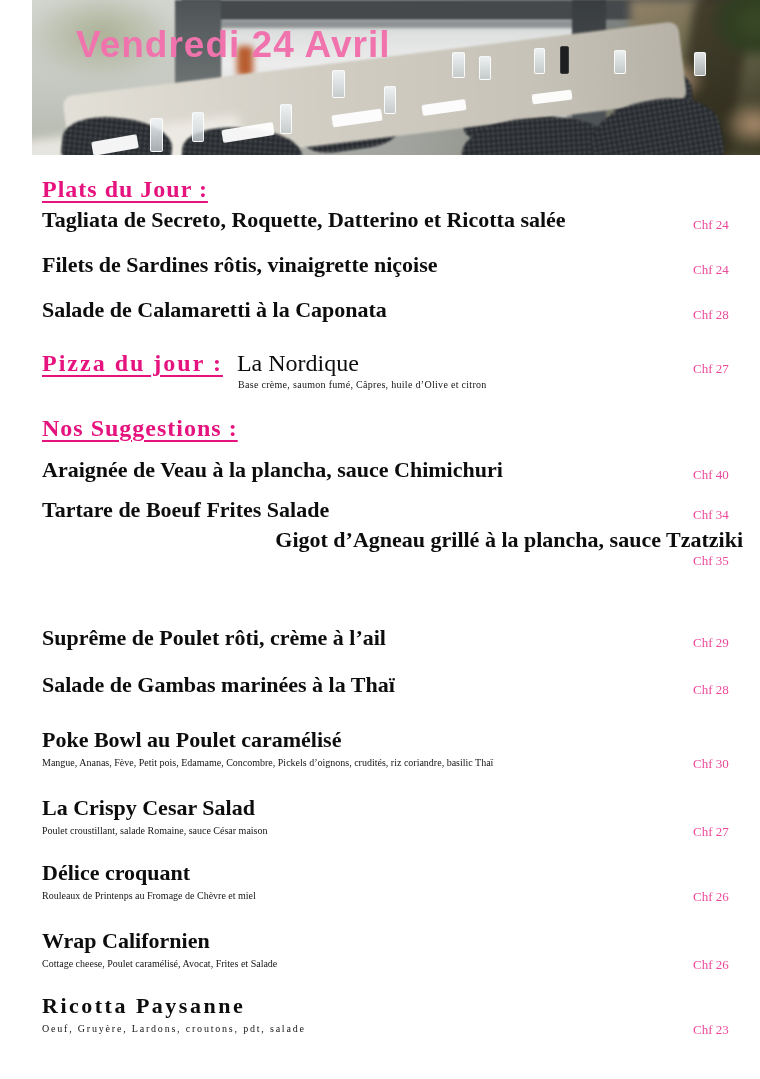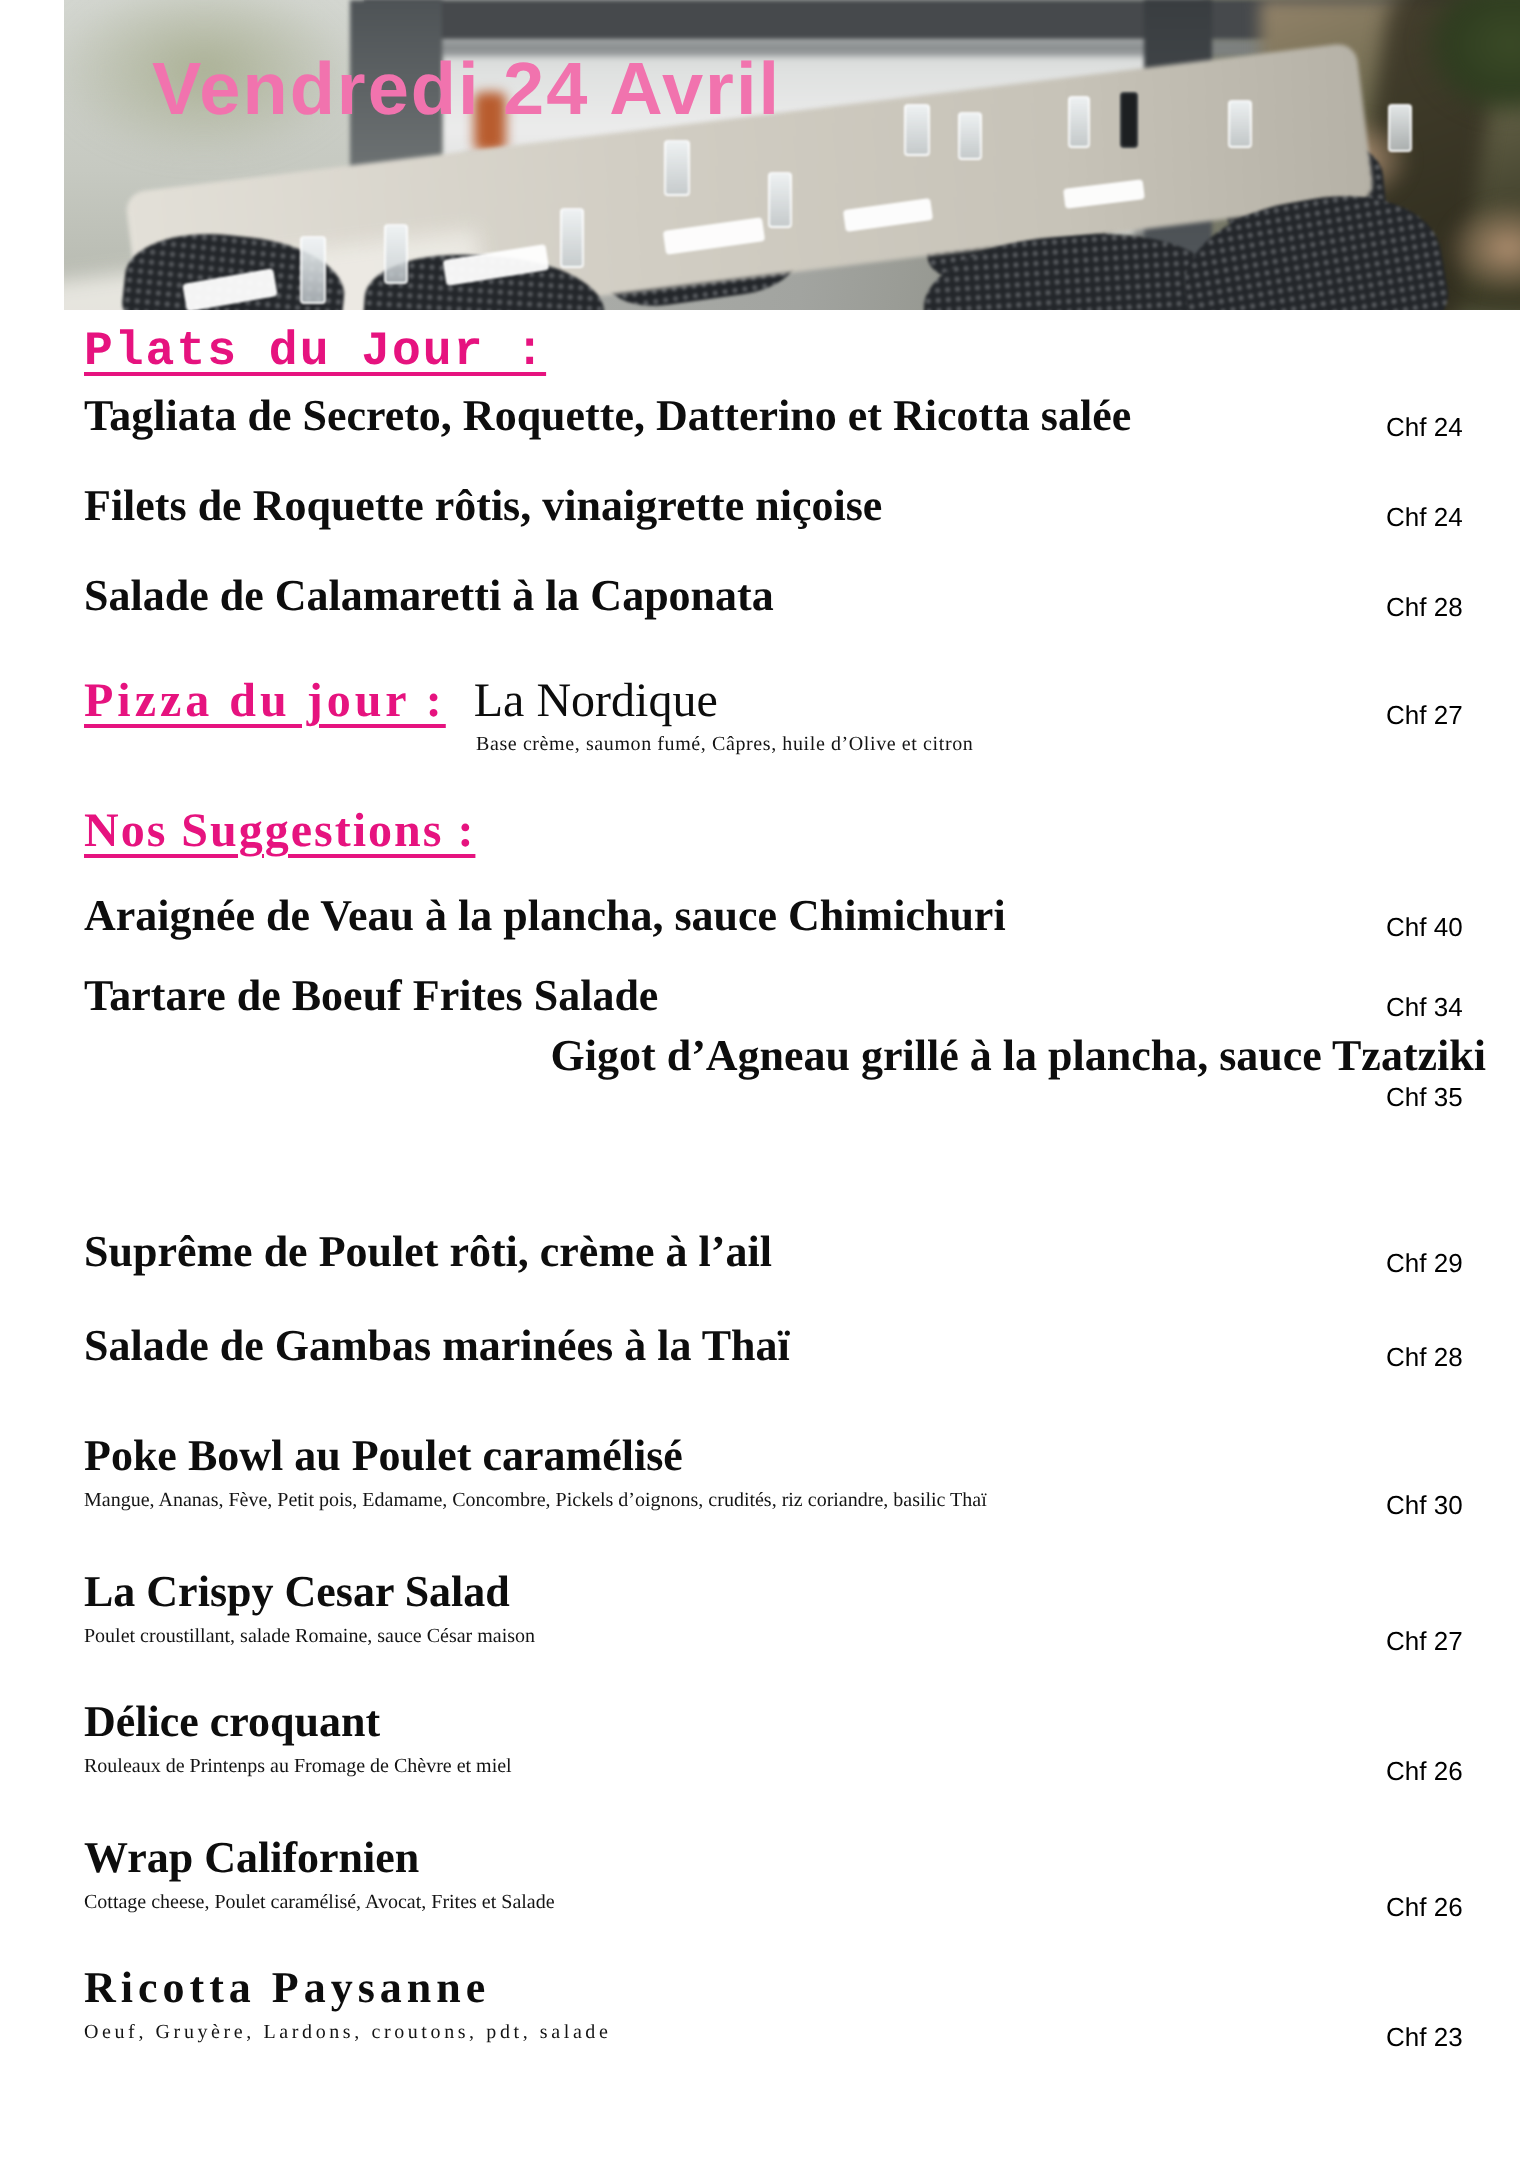--- a/index.html
+++ b/index.html
@@ -64,32 +64,32 @@
   .menu { padding:0 17px 0 42px; }
   .heading {
     display:inline-block; color:#e6137f; font-weight:700;
     font-size:24px; line-height:28px; letter-spacing:1px;
     text-decoration:underline; text-decoration-thickness:2px; text-underline-offset:4px;
   }
   .row { display:flex; align-items:flex-end; }
   .row-main { flex:1 1 auto; min-width:0; }
   .name { font-size:22px; line-height:26px; font-weight:600; color:#0d0d0d; }
   .desc { font-size:10px; line-height:19px; color:#141414; max-width:560px; }
-  .price { flex:0 0 50px; width:50px; font-family:Liberation Sans, sans-serif;
-    font-size:13px; color:#000000; white-space:nowrap; }
+  .price { flex:0 0 50px; width:50px; font-family:Liberation Serif, serif;
+    font-size:13px; color:#ec4899; white-space:nowrap; }
 
   .pizza-line { display:flex; align-items:flex-end; }
   .pizza-line .heading { letter-spacing:2px; }
   .pizza-name { font-size:24px; line-height:28px; font-weight:400; margin-left:14px; flex:1 1 auto; }
   .pizza-desc { margin-left:196px; margin-top:-2px; letter-spacing:.3px; }
 
   .spaced-name { letter-spacing:2.5px; }
   .spaced-desc { letter-spacing:1.8px; }
 
-  .mt4{margin-top:4px;} .mt8{margin-top:8px;font-family:Liberation Mono, monospace;} .mt14{margin-top:14px;} .mt15{margin-top:15px;}
+  .mt4{margin-top:4px;} .mt8{margin-top:20px;} .mt14{margin-top:14px;} .mt15{margin-top:15px;}
   .mt16{margin-top:4px;flex-direction:column;} .mt19{margin-top:19px;} .mt20{margin-top:20px;} .mt21{margin-top:21px;}
   .mt22{margin-top:22px;} .mt23{margin-top:23px;} .mt26{margin-top:26px;} .mt29{margin-top:29px;}
 </style>
 </head>
 <body>
 
 <div class="page">
 
   <div class="hero">
     <div class="photo">
@@ -149,21 +149,21 @@
       <span class="heading">Plats du Jour :</span>
     </div>
     <div class="row mt4">
       <div class="row-main">
           <div class="name">Tagliata de Secreto, Roquette, Datterino et Ricotta salée</div>
         </div>
       <div class="price">Chf 24</div>
     </div>
     <div class="row mt19">
       <div class="row-main">
-          <div class="name">Filets de Roquette rôtis, vinaigrette niçoise</div>
+          <div class="name">Filets de Sardines rôtis, vinaigrette niçoise</div>
         </div>
       <div class="price">Chf 24</div>
     </div>
     <div class="row mt19">
       <div class="row-main">
           <div class="name">Salade de Calamaretti à la Caponata</div>
         </div>
       <div class="price">Chf 28</div>
     </div>
 

